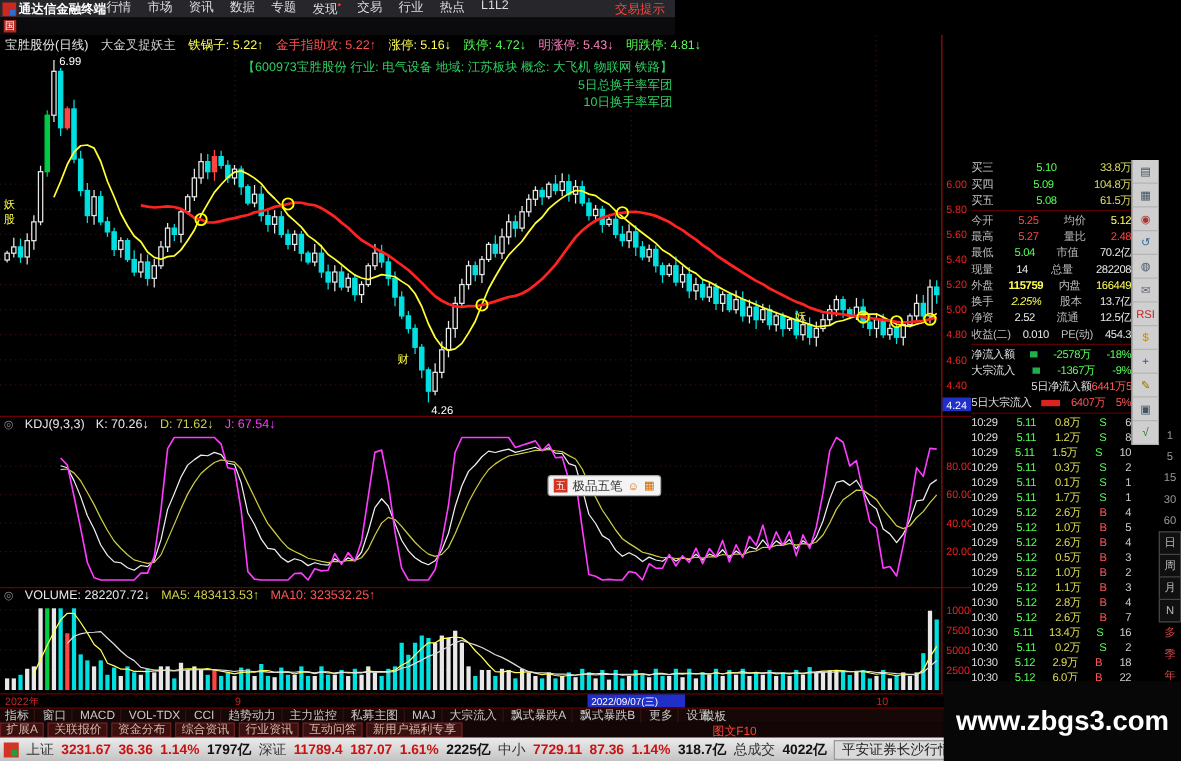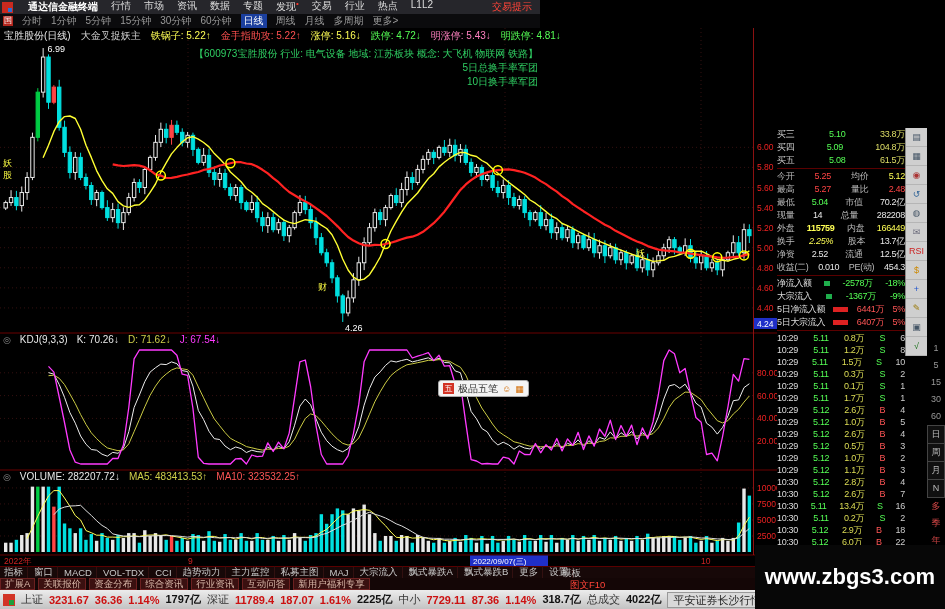--- a/index.html
+++ b/index.html
@@ -1,21 +1,21 @@
 <!DOCTYPE html>
 <html><head>
 <meta charset="utf-8">
 <style>
   html,body{margin:0;padding:0;background:#000;}
   body{width:945px;height:609px;position:relative;overflow:hidden;
        font-family:"Liberation Sans","DejaVu Sans",sans-serif;}
   .abs{position:absolute;}
   
   #menubar{left:0;top:0;width:540px;height:14px;background:#26262b;display:flex;align-items:center;
-           font-size:10px;color:#ddd;gap:13px;padding-left:2px;box-sizing:border-box;}
+           font-size:10px;color:#ddd;padding-left:2px;box-sizing:border-box;}
   .logo-ico{width:11px;height:11px;background:#c92a1f;display:inline-block;position:relative;flex:none;}
   .logo-ico:after{content:"";position:absolute;right:1px;bottom:1px;width:4px;height:4px;background:#2b6fd4;}
   .logo-txt{color:#fff;font-weight:bold;margin-left:2px;flex:none;}
   .mi{cursor:default;flex:none;}
   .mi sup{color:#ff3b30;font-size:8px;}
   #menu-alert{margin-left:auto;margin-right:8px;color:#ff4438;flex:none;}
   
   #periodbar{left:0;top:14px;width:540px;height:14px;background:#0b0b0d;display:flex;align-items:center;
              font-size:10px;color:#9a9a9a;gap:9px;padding-left:3px;box-sizing:border-box;}
   .pb-ico{width:10px;height:10px;background:#b3271e;color:#fff;font-size:8px;line-height:10px;text-align:center;flex:none;}
@@ -96,33 +96,20 @@
         <span class="mi">交易</span>
         <span class="mi">行业</span>
         <span class="mi">热点</span>
         <span class="mi">L1L2</span>
       </div>
     <span id="menu-alert">交易提示</span>
   </div>
 
   <div class="abs" id="periodbar">
     <span class="pb-ico">国</span>
-    <div id="period-items" style="display:flex;gap:9px;">
-        <span class="pi">分时</span>
-        <span class="pi">1分钟</span>
-        <span class="pi">5分钟</span>
-        <span class="pi">15分钟</span>
-        <span class="pi">30分钟</span>
-        <span class="pi">60分钟</span>
-        <span class="pi active">日线</span>
-        <span class="pi">周线</span>
-        <span class="pi">月线</span>
-        <span class="pi">多周期</span>
-        <span class="pi">更多&gt;</span>
-      </div>
   </div>
 
   <svg class="abs" id="chart-svg" width="777" height="538" viewBox="0 0 777 538">
       <g>
         <line x1="0" y1="119.36585365853654" x2="753" y2="119.36585365853654" stroke="#341010" stroke-dasharray="1,3"></line>
         <text x="757" y="122.36585365853654" fill="#ee2222" font-size="8.5">6.00</text>
         <line x1="0" y1="139.4355400696864" x2="753" y2="139.4355400696864" stroke="#341010" stroke-dasharray="1,3"></line>
         <text x="757" y="142.4355400696864" fill="#ee2222" font-size="8.5">5.80</text>
         <line x1="0" y1="159.50522648083626" x2="753" y2="159.50522648083626" stroke="#341010" stroke-dasharray="1,3"></line>
         <text x="757" y="162.50522648083626" fill="#ee2222" font-size="8.5">5.60</text>
@@ -724,21 +711,21 @@
         <span style="color: rgb(85, 255, 85);">-2578万</span>
         <span style="color: rgb(85, 255, 85);">-18%</span>
       </div>
       <div class="qrow">
         <span style="color: rgb(221, 221, 221);">大宗流入</span>
         <span class="flow-bar-neg"></span>
         <span style="color: rgb(85, 255, 85);">-1367万</span>
         <span style="color: rgb(85, 255, 85);">-9%</span>
       </div>
       <div class="qrow">
-        <span style="color: rgb(221, 221, 221);">5日净流入额</span>
+        <span style="color: rgb(221, 221, 221); margin-left: 48px;">5日净流入额</span>
         <span class="flow-bar-pos"></span>
         <span style="color: rgb(255, 85, 85);">6441万</span>
         <span style="color: rgb(255, 85, 85);">5%</span>
       </div>
       <div class="qrow">
         <span style="color: rgb(221, 221, 221);">5日大宗流入</span>
         <span class="flow-bar-pos"></span>
         <span style="color: rgb(255, 85, 85);">6407万</span>
         <span style="color: rgb(255, 85, 85);">5%</span>
       </div>

